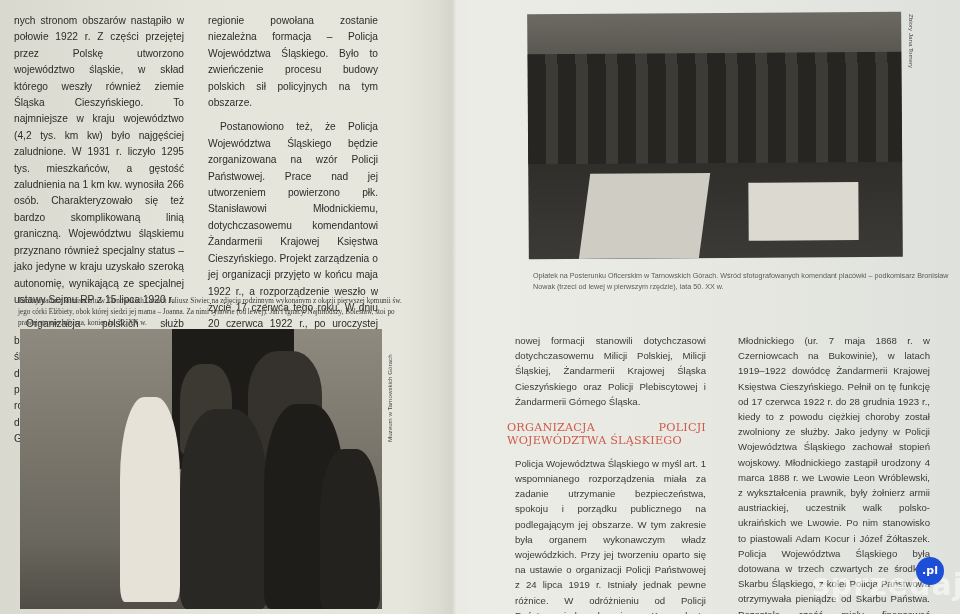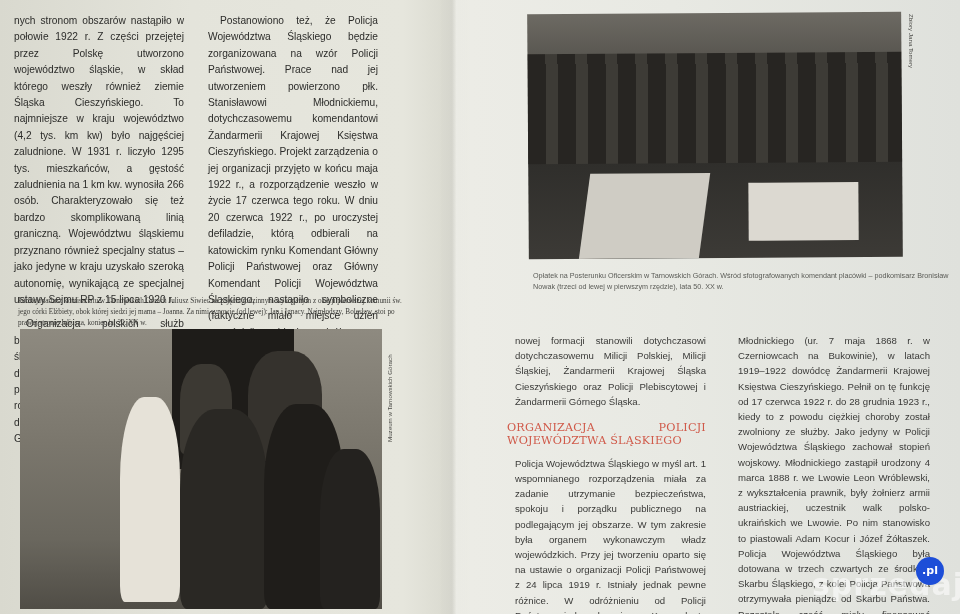--- a/index.html
+++ b/index.html
@@ -36,20 +36,21 @@
 <body>
 
 <div class="gutter"></div>
 
 <div id="colA" class="col">
   <p>nych stronom obszarów nastąpiło w połowie 1922 r. Z części przejętej przez Polskę utworzono województwo śląskie, w skład którego weszły również ziemie Śląska Cieszyńskiego. To najmniejsze w kraju województwo (4,2 tys. km kw) było najgęściej zaludnione. W 1931 r. liczyło 1295 tys. mieszkańców, a gęstość zaludnienia na 1 km kw. wynosiła 266 osób. Charakteryzowało się też bardzo skomplikowaną linią graniczną. Województwu śląskiemu przyznano również specjalny status – jako jedyne w kraju uzyskało szeroką autonomię, wynikającą ze specjalnej ustawy Sejmu RP z 15 lipca 1920 r.</p>
   <p class="ind">Organizacja polskich służb bezpieczeństwa w województwie śląskim stała się przedmiotem wielu dyskusji przedstawicieli RP oraz polityków lokalnych. Ostatecznie nie rozszerzono automatycznie obszaru działania Policji Państwowej na teren Górnego Śląska. Ustalono, że w tym</p>
 </div>
 
 <div id="colB" class="col">
+  <p>regionie powołana zostanie niezależna formacja – Policja Województwa Śląskiego. Było to zwieńczenie procesu budowy polskich sił policyjnych na tym obszarze.</p>
   <p class="ind">Postanowiono też, że Policja Województwa Śląskiego będzie zorganizowana na wzór Policji Państwowej. Prace nad jej utworzeniem powierzono płk. Stanisławowi Młodnickiemu, dotychczasowemu komendantowi Żandarmerii Krajowej Księstwa Cieszyńskiego. Projekt zarządzenia o jej organizacji przyjęto w końcu maja 1922 r., a rozporządzenie weszło w życie 17 czerwca tego roku. W dniu 20 czerwca 1922 r., po uroczystej defiladzie, którą odbierali na katowickim rynku Komendant Główny Policji Państwowej oraz Główny Komendant Policji Województwa Śląskiego, nastąpiło symboliczne (faktyczne miało miejsce dzień wcześniej) objęcie służby na inkorporowanym obszarze. Trzon</p>
 </div>
 
 <div id="cap1" class="cap">Funkcjonariusz komisariatu w Tarnowskich Górach Juliusz Siwiec na zdjęciu rodzinnym wykonanym z okazji pierwszej komunii św. jego córki Elżbiety, obok której siedzi jej mama – Joanna. Za nimi synowie (od lewej): Jan i Ignacy. Najmłodszy, Bolesław, stoi po prawej stronie Juliusza, koniec lat 20. XX w.</div>
 
 <div id="photo1" class="photo">
   <div style="position:absolute;left:152px;top:0;width:122px;height:140px;background:#1e1c19;"></div>
   <div class="fig" style="left:100px;top:68px;width:60px;height:205px;background:#e6e2d8;"></div>
   <div class="fig" style="left:160px;top:35px;width:52px;height:90px;background:#3c3933;"></div>
   <div class="fig" style="left:228px;top:22px;width:74px;height:110px;background:#35322d;"></div>

